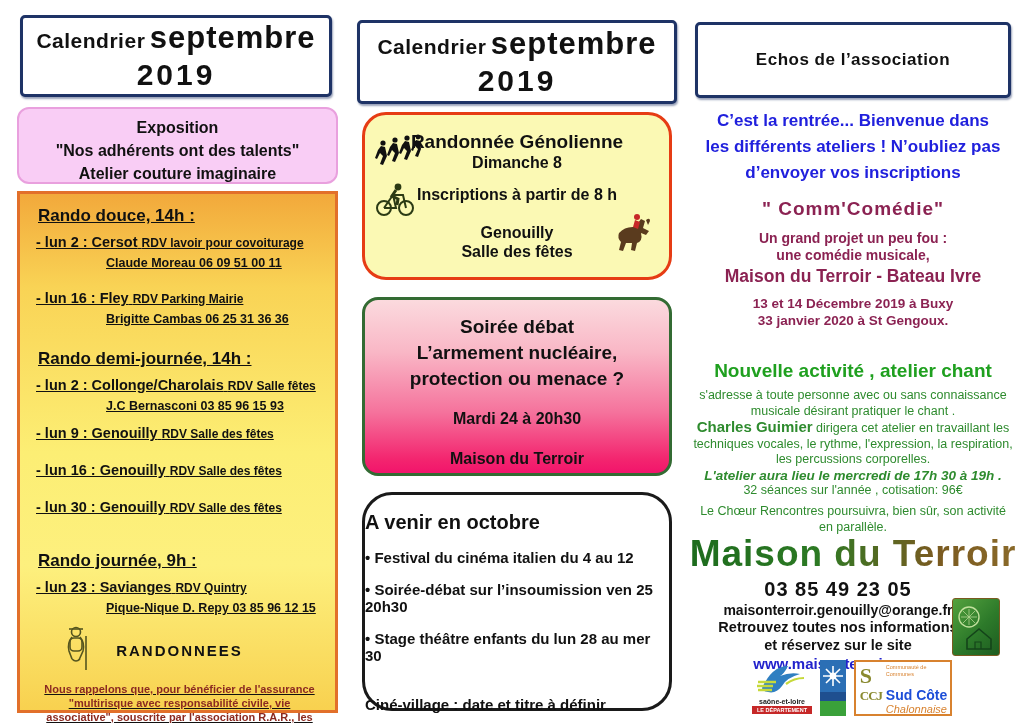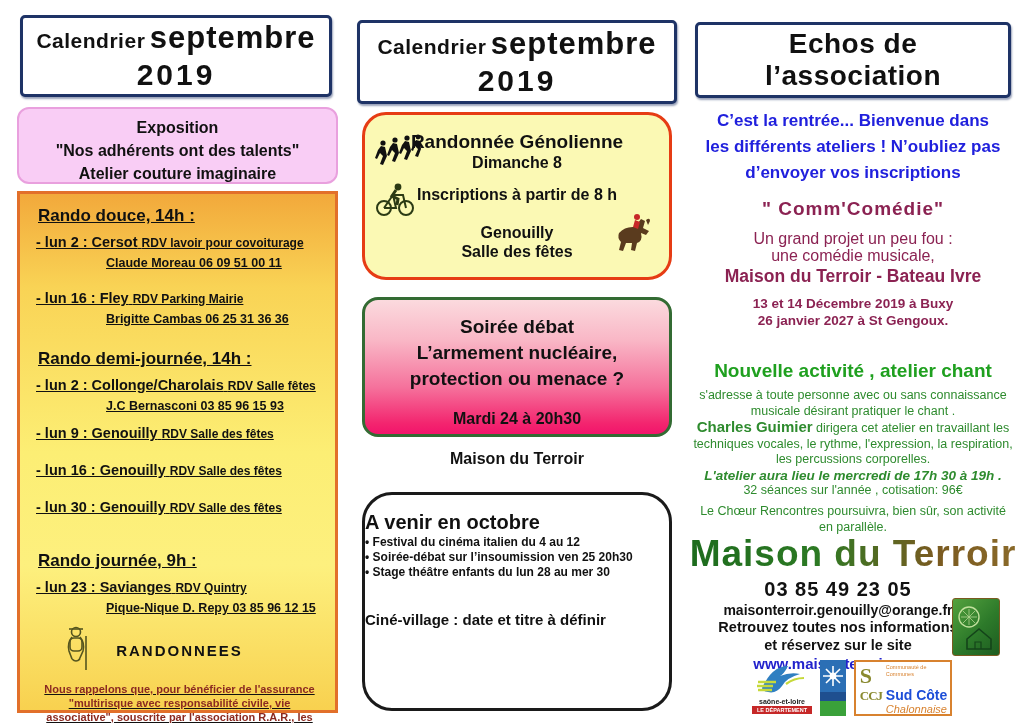--- a/index.html
+++ b/index.html
@@ -5,21 +5,21 @@
   html,body{margin:0;padding:0;}
   .page{position:relative;width:1024px;height:723px;background:#ffffff;overflow:hidden;
         font-family:"Liberation Sans",sans-serif;color:#111;}
   
   .hdr-box{position:absolute;background:#fff;border:3px solid #1e3366;border-radius:5px;
            box-shadow:0 0 0 1px #fff inset,1px 2px 2px rgba(30,51,102,.45);
            text-align:center;display:flex;flex-direction:column;justify-content:center;}
   .hdr-small{font-size:21px;font-weight:bold;letter-spacing:.5px;}
   .hdr-big{font-size:31px;font-weight:bold;letter-spacing:1px;}
   .hdr-year{font-size:30px;font-weight:bold;letter-spacing:3px;margin-top:2px;}
-  .hdr-echos{font-size:28px;font-weight:bold;letter-spacing:.5px;}
+  .hdr-echos{font-size:17px;font-weight:bold;letter-spacing:.5px;}
   
   .expo-box{position:absolute;left:17px;top:107px;width:321px;height:77px;background:#f9cdf5;
             border:2px solid #e9a0de;border-radius:12px;text-align:center;padding-top:7px;box-sizing:border-box;}
   .expo-box div{font-weight:bold;font-size:16px;line-height:23px;}
   .rando-box{position:absolute;left:17px;top:191px;width:321px;height:522px;box-sizing:border-box;
              background:linear-gradient(180deg,#f2a93b 0%,#f9d355 18%,#fcee74 50%,#fdf07e 72%,#f8d14f 100%);
              border:3px solid #e2702a;border-radius:0;padding:8px 10px 6px 14px;text-decoration:underline;}
   .rando-title{font-size:17px;font-weight:bold;margin:4px 0 7px 4px;}
   .rando-item{font-size:14.5px;font-weight:bold;margin:0 0 4px 2px;line-height:18px;}
   .rdv{font-size:12px;}
@@ -32,39 +32,39 @@
   .rando-note{font-size:11px;font-weight:bold;color:#8b2a21;text-align:center;line-height:14px;margin-top:4px;}
   
   .geno-box{position:absolute;left:362px;top:112px;width:310px;height:168px;box-sizing:border-box;
             background:#fbf9b4;border:3px solid #e63c14;border-radius:24px;text-align:center;padding-top:16px;}
   .geno-t1{font-size:19px;font-weight:bold;}
   .geno-t2{font-size:16px;font-weight:bold;margin-top:1px;}
   .geno-line{font-size:16px;font-weight:bold;margin-top:14px;}
   .walkers{position:absolute;left:10px;top:18px;}
   .cyclist{position:absolute;left:10px;top:66px;}
   .horse{position:absolute;right:14px;top:96px;}
-  .debat-box{position:absolute;left:362px;top:297px;width:310px;height:140px;box-sizing:border-box;
+  .debat-box{position:absolute;left:362px;top:297px;width:310px;height:179px;box-sizing:border-box;
              background:linear-gradient(180deg,#fbdade 0%,#f9b7c6 30%,#f5729c 65%,#f3256f 92%,#f2146b 100%);
              border:3px solid #336b33;border-radius:16px;text-align:center;padding-top:14px;}
   .debat-t{font-size:19px;font-weight:bold;line-height:26px;}
   .debat-when{font-size:16px;font-weight:bold;margin-top:18px;}
   .debat-where{font-size:16px;font-weight:bold;margin-top:22px;}
   .oct-box{position:absolute;left:362px;top:492px;width:310px;height:219px;box-sizing:border-box;
            background:#fff;border:3px solid #1a1a1a;border-radius:30px;padding-top:16px;}
   .oct-title{font-size:20px;font-weight:bold;}
-  .oct-li{font-size:12px;font-weight:bold;margin-top:1px;}
+  .oct-li{font-size:15px;font-weight:bold;margin-top:15px;}
   .oct-li::before{content:"• ";}
   .oct-foot{font-size:15px;font-weight:bold;margin-top:32px;}
   
   .r-intro{position:absolute;left:688px;top:108px;width:330px;text-align:center;color:#2020dd;
            font-size:17px;font-weight:bold;line-height:26px;}
   .r-comedie-title{position:absolute;left:688px;top:198px;width:330px;text-align:center;
                    color:#8b2252;font-size:19px;font-weight:bold;letter-spacing:1px;}
   .r-comedie{position:absolute;left:688px;top:230px;width:330px;text-align:center;color:#8b2252;}
-  .r-comedie .l1{font-size:16px;font-weight:normal;line-height:17px;text-align:center;}
+  .r-comedie .l1{font-size:14px;font-weight:bold;line-height:17px;text-align:center;}
   .r-comedie .l4{font-size:17.5px;font-weight:bold;margin-top:2px;}
   .r-comedie .date{font-size:13.5px;font-weight:bold;line-height:17px;}
   .r-comedie .dates{margin-top:8px;}
   .r-chant-title{position:absolute;left:688px;top:360px;width:330px;text-align:center;
                  color:#1fa01f;font-size:19px;font-weight:bold;}
   .r-chant{position:absolute;left:686px;top:388px;width:334px;text-align:center;color:#2e8b2e;
            font-size:12.5px;line-height:15.5px;}
   .r-chant b{font-size:15px;}
   .r-chant .atelier{font-weight:bold;font-style:italic;font-size:13.5px;}
   .r-choeur{position:absolute;left:688px;top:503px;width:330px;text-align:center;color:#2e8b2e;
@@ -256,21 +256,21 @@
     <div>d’envoyer vos inscriptions</div>
   </div>
 
   <div class="r-comedie-title">" Comm'Comédie"</div>
   <div class="r-comedie">
     <div class="l1">Un grand projet un peu fou :</div>
     <div class="l1">une comédie musicale,</div>
     <div class="l4">Maison du Terroir - Bateau Ivre</div>
     <div class="dates">
       <div class="date">13 et 14 Décembre 2019 à Buxy</div>
-      <div class="date">26 janvier 2027 à St Gengoux.</div>
+      <div class="date">33 janvier 2020 à St Gengoux.</div>
     </div>
   </div>
 
   <div class="r-chant-title">Nouvelle activité , atelier chant</div>
   <div class="r-chant">
     <div>s'adresse à toute personne avec ou sans connaissance</div>
     <div>musicale désirant pratiquer le chant .</div>
     <div><b>Charles Guimier</b><span> dirigera cet atelier en travaillant les techniques vocales, le rythme, l'expression, la respiration, les percussions corporelles.</span></div>
     <div class="atelier">L'atelier aura lieu le mercredi de 17h 30 à 19h .</div>
     <div>32 séances sur l'année , cotisation: 96€</div>

